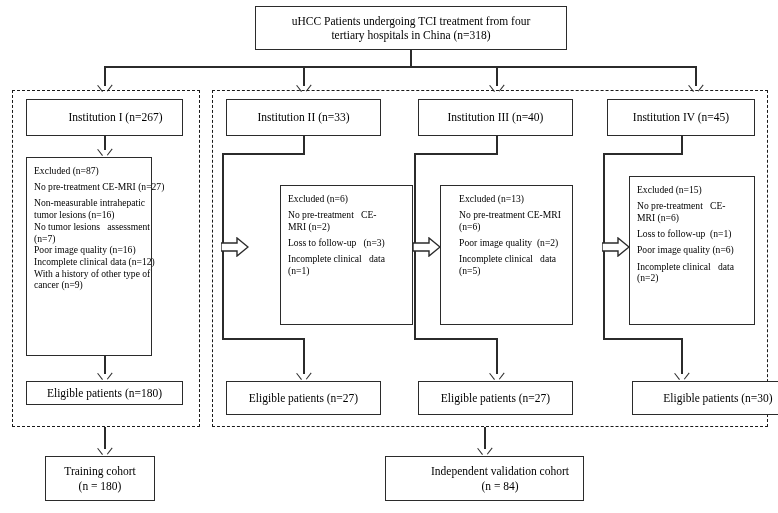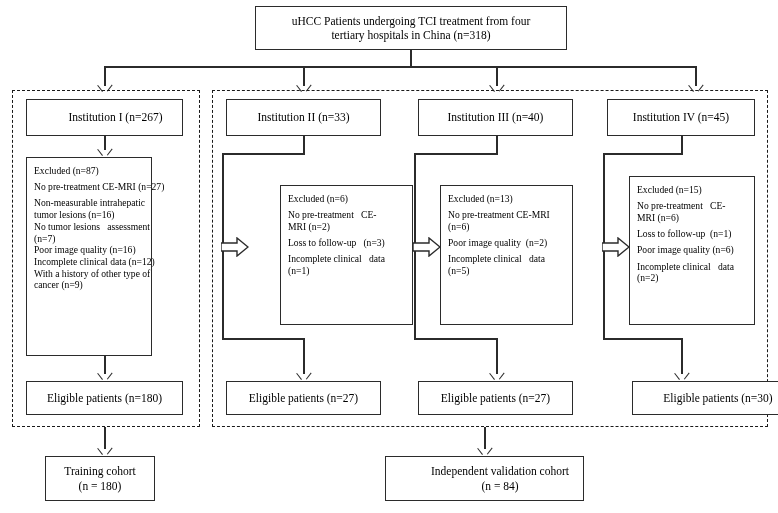--- a/index.html
+++ b/index.html
@@ -136,21 +136,21 @@
       <p class="nowrapline" style="margin-bottom:0">Poor image quality (n=16)</p>
       <p class="nowrapline" style="margin-bottom:0">Incomplete clinical data (n=12)</p>
       <p class="nowrapline" style="margin-bottom:0">With a history of other type of</p>
       <p class="nowrapline" style="margin-bottom:0">cancer (n=9)</p>
     </div>
   </div>
 
   <div class="line vline" style="left:104px; top:356px; height:18px;"></div>
   <div class="vhead" style="left:99px; top:373px;"></div>
 
-  <div class="box t11" style="left:26px; top:381px; width:157px; height:34px;">
+  <div class="box t11" style="left:26px; top:381px; width:157px; height:24px;">
     <div class="inner">Eligible patients (n=180)</div>
   </div>
 
   <div class="box t11" style="left:226px; top:99px; width:155px; height:37px;">
     <div class="inner">Institution II (n=33)</div>
   </div>
 
   <div class="line vline" style="left:303px; top:136px; height:18px;"></div>
   <div class="line hline" style="left:222px; top:153px; width:83px;"></div>
   <div class="line vline" style="left:222px; top:153px; height:186px;"></div>
@@ -181,21 +181,21 @@
   <div class="box t11" style="left:418px; top:99px; width:155px; height:37px;">
     <div class="inner">Institution III (n=40)</div>
   </div>
   <div class="line vline" style="left:496px; top:136px; height:18px;"></div>
   <div class="line hline" style="left:414px; top:153px; width:84px;"></div>
   <div class="line vline" style="left:414px; top:153px; height:186px;"></div>
   <svg class="hollowarrow" style="left:413px; top:237px;" width="28" height="20" viewBox="0 0 28 20">
     <polygon points="0,6 16,6 16,1 27,10 16,19 16,14 0,14" fill="#ffffff" stroke="#2b2b2b" stroke-width="1.4"></polygon>
   </svg>
 
-  <div class="box listbox t95" style="left:440px; top:185px; width:133px; height:140px;">
+  <div class="box listbox t95" style="left:440px; top:185px; width:133px; height:140px;justify-content:center;">
     <div class="excl-list">
       <p class="nowrapline">Excluded (n=13)</p>
       <p class="nowrapline" style="margin-bottom:0">No pre-treatment CE-MRI</p>
       <p class="nowrapline">(n=6)</p>
       <p class="nowrapline">Poor image quality  (n=2)</p>
       <p class="nowrapline" style="margin-bottom:0">Incomplete clinical   data</p>
       <p class="nowrapline" style="margin-bottom:0">(n=5)</p>
     </div>
   </div>
 

